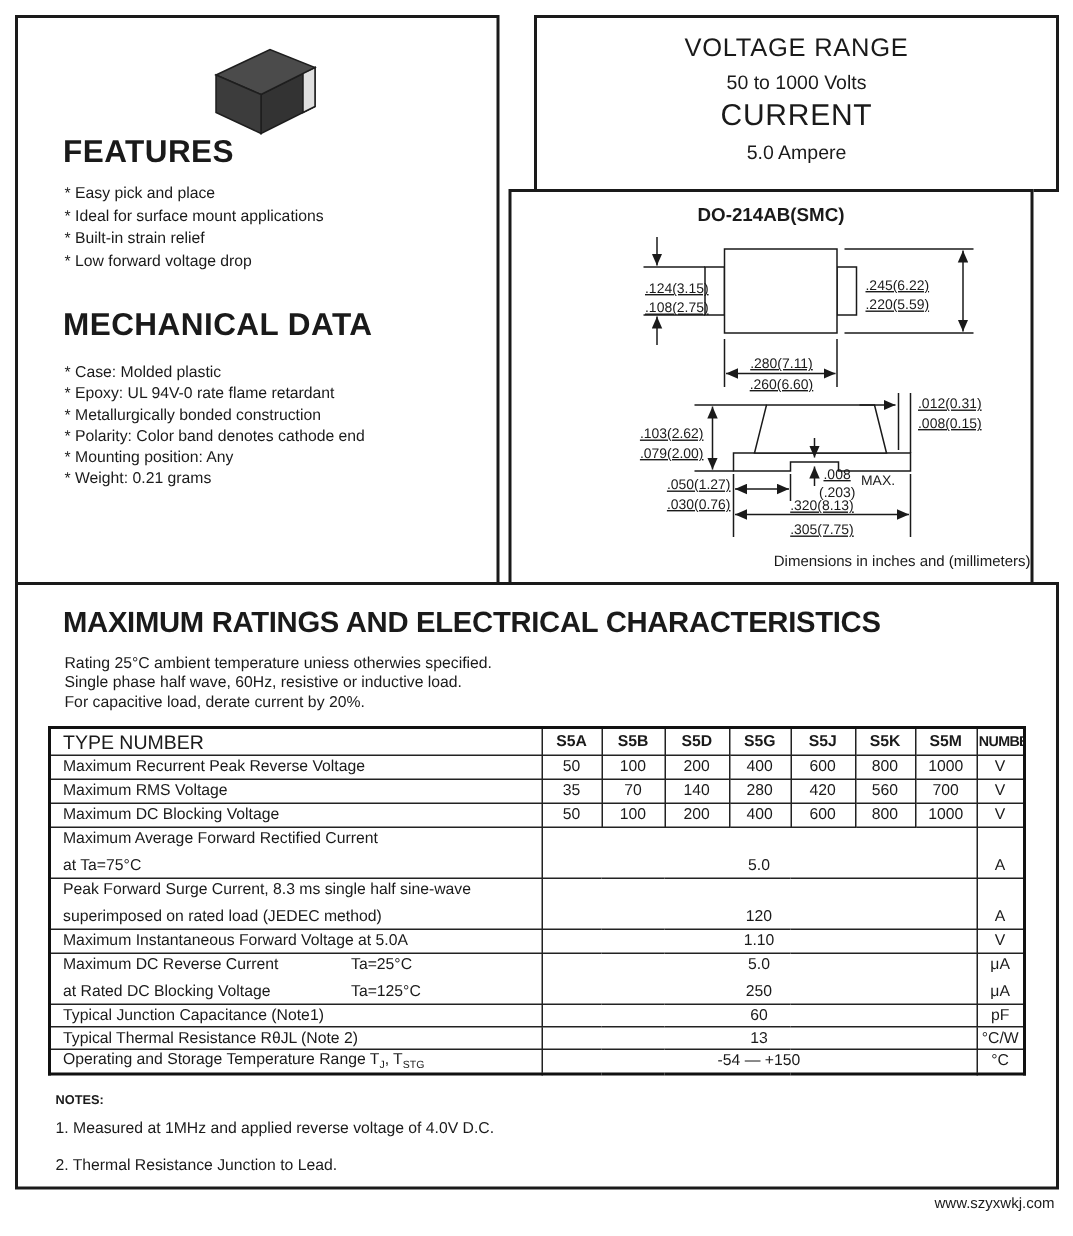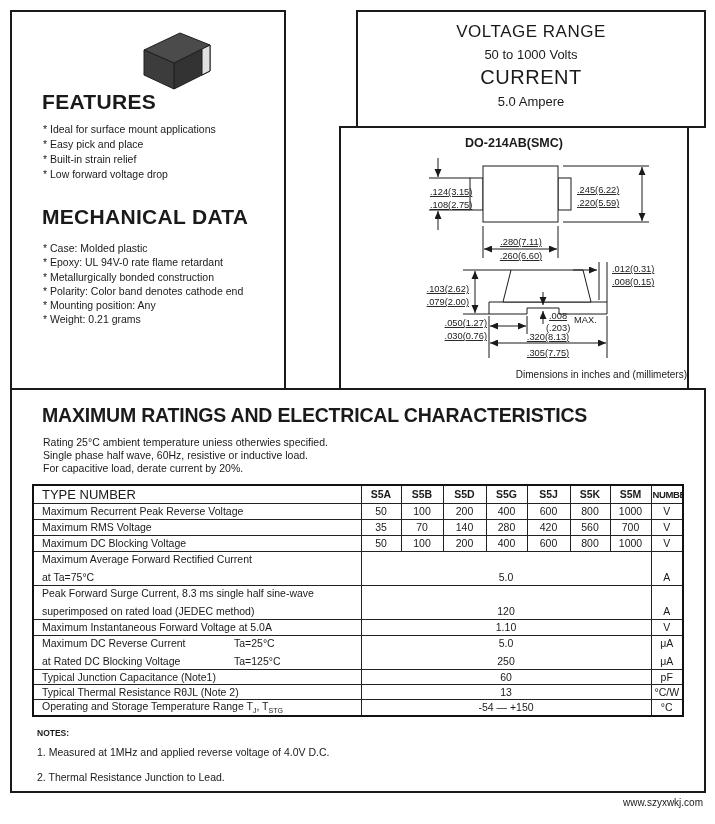--- a/index.html
+++ b/index.html
@@ -1,21 +1,21 @@
 <!DOCTYPE html>
 <html><head>
 <meta charset="utf-8">
 <style>
   html,body{margin:0;padding:0;}
   body{
     width:715px;height:824px;position:relative;background:#ffffff;
     font-family:"Liberation Sans", sans-serif;color:#1a1a1a;overflow:hidden;
   }
   .box{position:absolute;border:2px solid #1a1a1a;background:#fff;box-sizing:border-box;}
-  #box-left{left:10px;top:10px;width:276px;height:380px;}
+  #box-left{left:10px;top:10px;width:323px;height:380px;}
   #box-vr{left:356px;top:10px;width:350px;height:118px;text-align:center;}
   #box-pkg{left:339px;top:126px;width:350px;height:264px;}
   #box-main{left:10px;top:388px;width:696px;height:405px;padding-left:39px;}
 
   
   .diode-img{position:absolute;left:112px;top:14px;}
   .h-big{position:absolute;left:30px;font-size:21px;font-weight:700;letter-spacing:0.3px;}
   #features-title{top:78px;}
   #mech-title{top:193px;}
   .bullets{position:absolute;left:31px;font-size:10.5px;line-height:15px;}
@@ -66,22 +66,22 @@
 
 <div class="box" id="box-left">
   <svg class="diode-img" width="100" height="70" viewBox="0 0 100 70">
     <polygon points="50,37 86,19 86,45 50,63" fill="#333333" stroke="#1e1e1e" stroke-width="1"></polygon>
     <polygon points="78,22.5 86,19 86,45 78,49" fill="#e0e0e0" stroke="#1e1e1e" stroke-width="1"></polygon>
     <polygon points="20,24 56,7 86,19 50,37" fill="#4b4b4b" stroke="#1e1e1e" stroke-width="1"></polygon>
     <polygon points="20,24 50,37 50,63 20,49" fill="#3c3c3c" stroke="#1e1e1e" stroke-width="1"></polygon>
   </svg>
   <div class="h-big" id="features-title">FEATURES</div>
   <div class="bullets" id="features-list">
+    <div>* Easy pick and place</div>
     <div>* Ideal for surface mount applications</div>
-    <div>* Easy pick and place</div>
     <div>* Built-in strain relief</div>
     <div>* Low forward voltage drop</div>
   </div>
   <div class="h-big" id="mech-title">MECHANICAL DATA</div>
   <div class="bullets" id="mech-list">
     <div>* Case: Molded plastic</div>
     <div>* Epoxy: UL 94V-0 rate flame retardant</div>
     <div>* Metallurgically bonded construction</div>
     <div>* Polarity: Color band denotes cathode end</div>
     <div>* Mounting position: Any</div>

